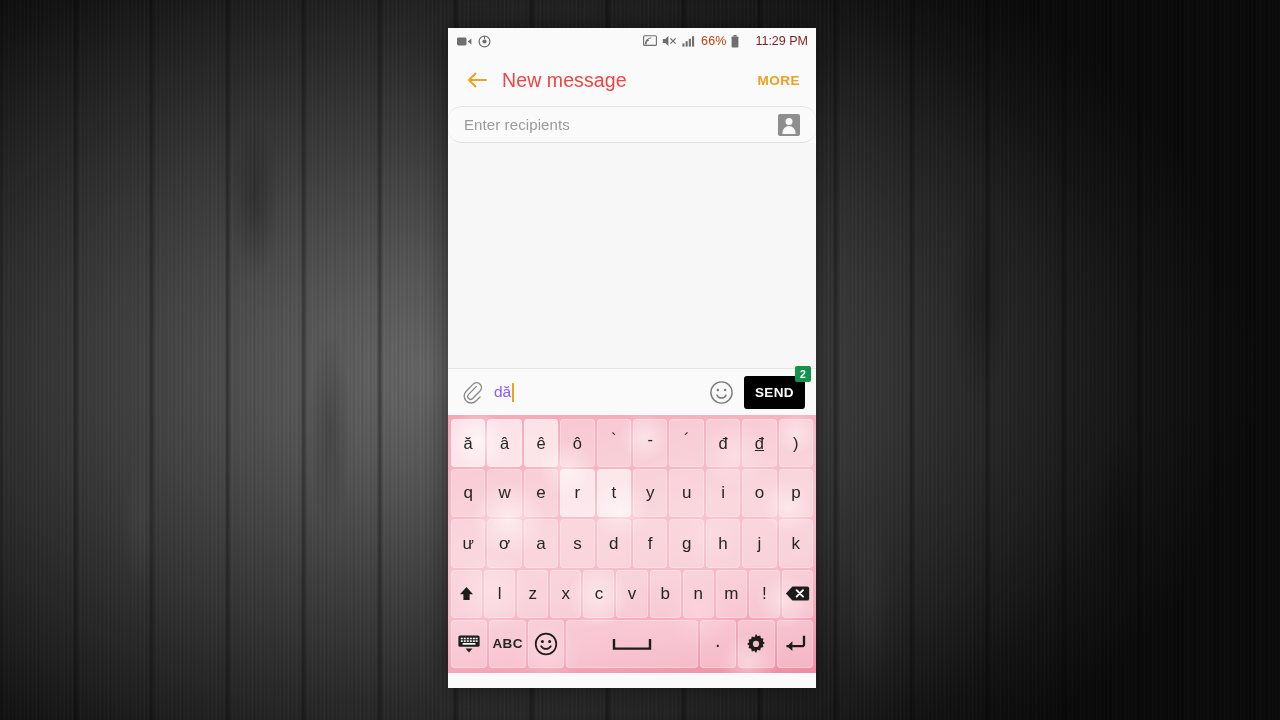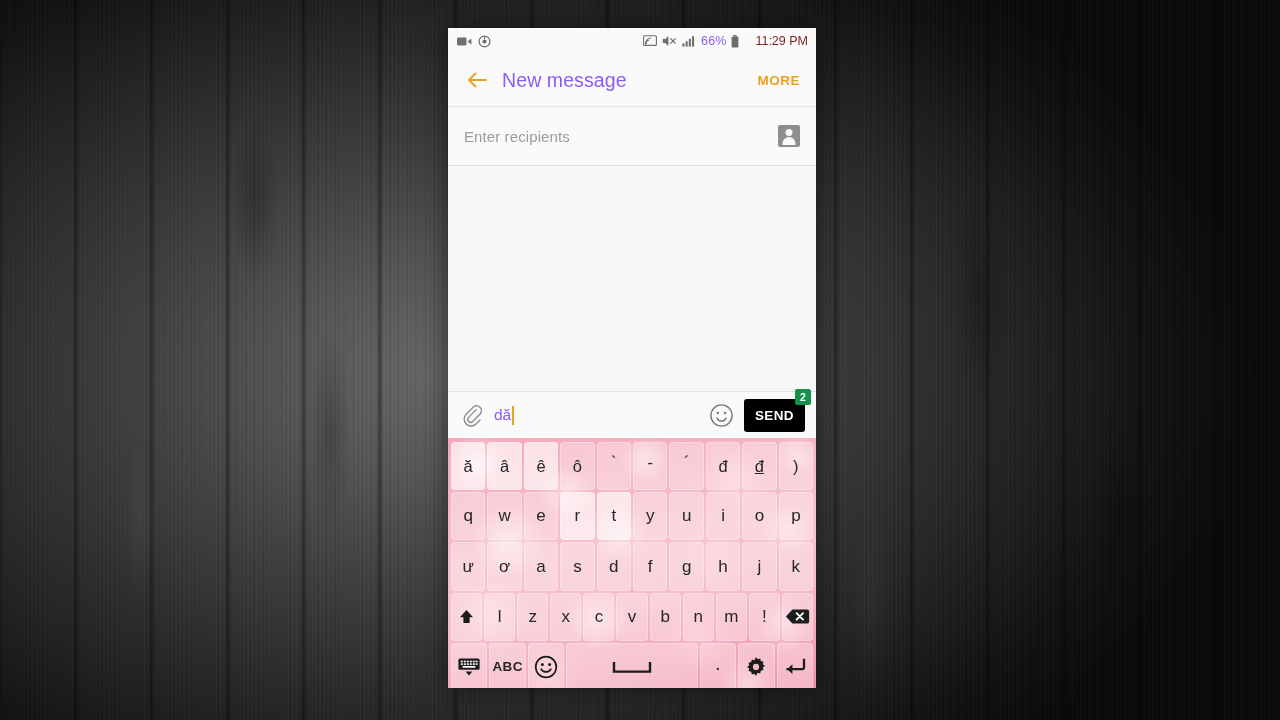--- a/index.html
+++ b/index.html
@@ -72,60 +72,61 @@
     display: flex;
     align-items: center;
     padding: 0 8px 0 9px;
     color: #757575;
   }
   .sb-left { display: flex; align-items: center; gap: 6px; }
   .sb-right { margin-left: auto; display: flex; align-items: center; gap: 5px; }
   .sb-icon { display: flex; align-items: center; }
   .sb-text {
     font-size: 12.5px;
-    color: #8b5cf6;
+    color: #c2410c;
     letter-spacing: .1px;
     line-height: 1;
   }
   .sb-time { font-size: 12.5px; color: #7f1d1d; margin-left: 11px; }
 
   
   .appbar {
     height: 52px;
     background: #fafafa;
     display: flex;
     align-items: center;
     padding: 0 16px;
   }
   .back-arrow { width: 26px; height: 26px; flex: none; cursor: pointer; }
   .appbar-title {
     font-size: 19.5px;
-    color: #8b5cf6;
+    color: #ef4444;
     margin-left: 12px;
     font-weight: 400;
     letter-spacing: .1px;
   }
   .more-btn {
     margin-left: auto;
     font-size: 13.5px;
     font-weight: bold;
     color: #eda022;
     letter-spacing: .5px;
     cursor: pointer;
   }
 
   
   .recipients {
-    height: 60px;
+    height: 37px;
     background: #fafafa;
     border-top: 1px solid #e6e6e6;
     border-bottom: 1px solid #e0e0e0;
     display: flex;
     align-items: center;
     padding: 0 16px;
+    border-radius: 14px;
   }
   .recipients-ph {
     font-size: 15px;
     color: #9b9b9b;
     flex: 1;
     letter-spacing: .1px;
   }
   .contact-btn {
     width: 22px; height: 22px;
     background: #8e8e8e;

